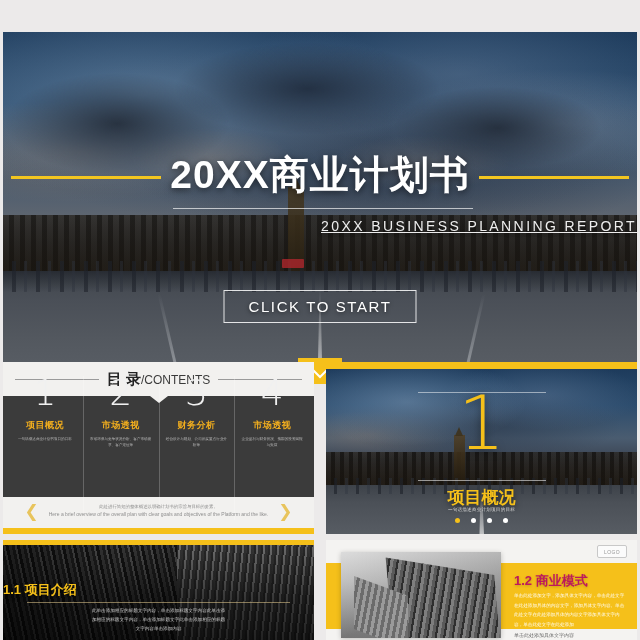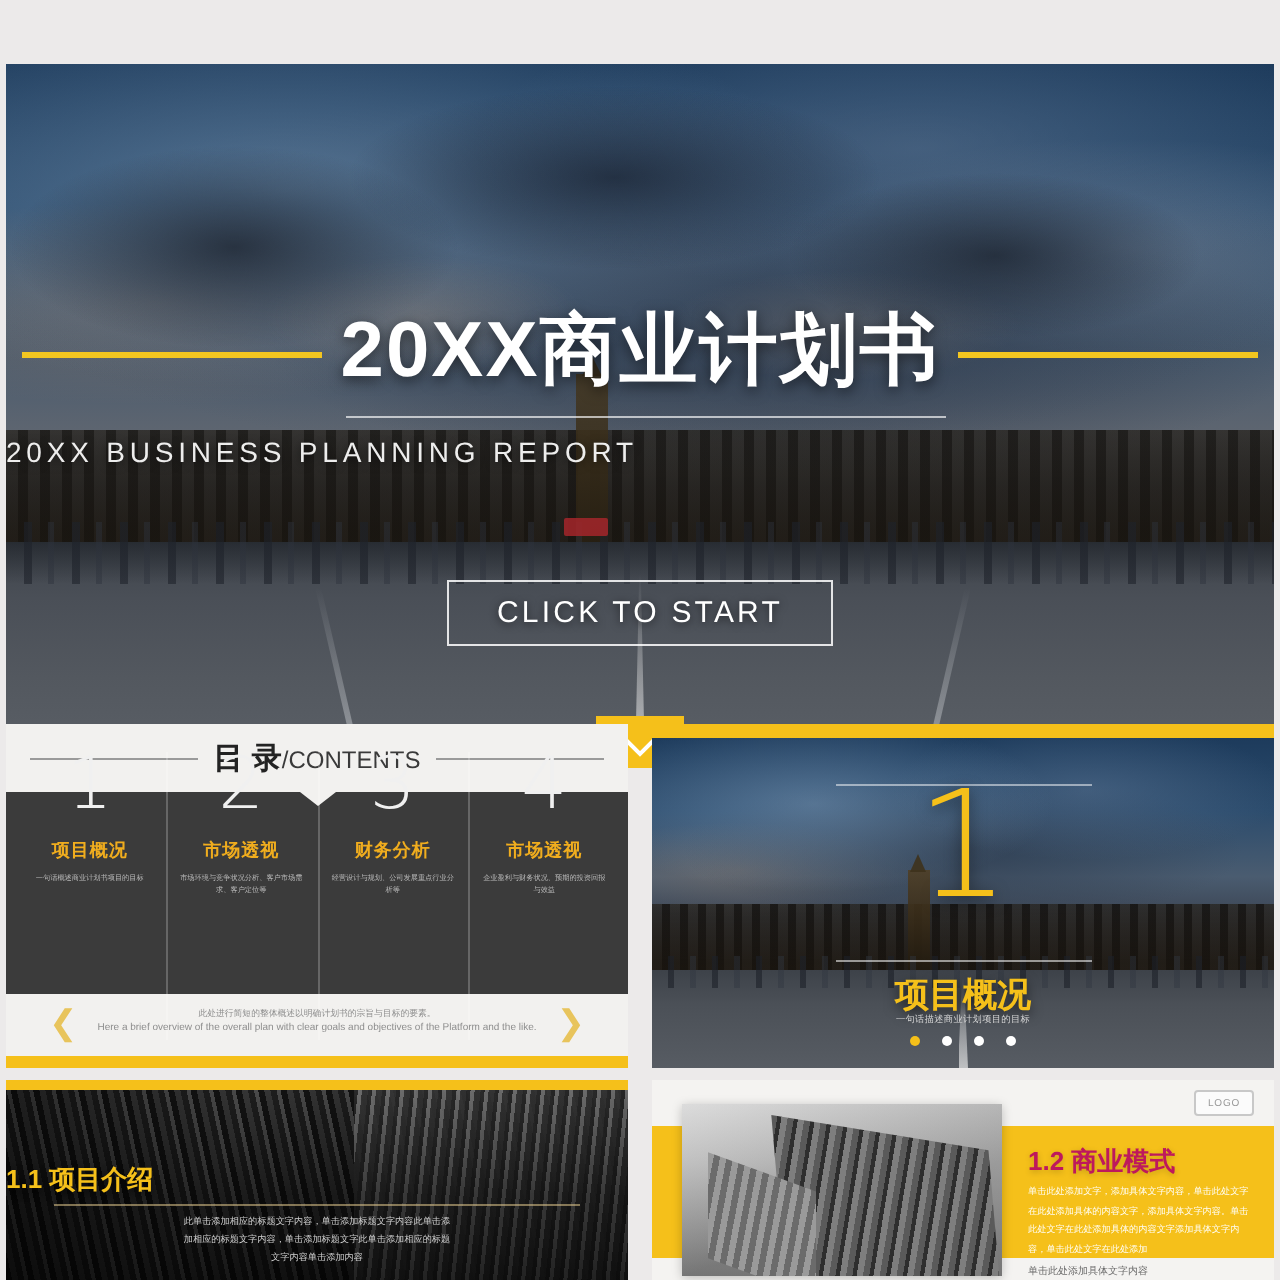--- a/index.html
+++ b/index.html
@@ -95,23 +95,24 @@
     text-align: center; color: #fff;
     font-size: 39px; font-weight: bold; letter-spacing: 1px;
     text-shadow: 0 2px 7px rgba(0,0,0,.55);
   }
   .hero-divider {
     position: absolute; left: 170px; width: 300px; top: 176px;
     height: 1px; background: rgba(255,255,255,.65);
   }
   .hero-subtitle {
     position: absolute; left: 0; right: 0; top: 186px;
-    text-align: left; color: rgba(255,255,255,.92);
+    text-align: right; color: rgba(255,255,255,.92);
     font-size: 14px; letter-spacing: 2.4px;
     text-shadow: 0 1px 5px rgba(0,0,0,.6);
+    text-decoration: underline;
   }
   .hero-cta {
     position: absolute; left: 50%; top: 258px; transform: translateX(-50%);
     padding: 7px 24px; border: 1px solid rgba(255,255,255,.85);
     color: #fff; font-size: 15px; letter-spacing: 1.6px; font-weight: 500;
     text-shadow: 0 1px 4px rgba(0,0,0,.6);
   }
   .hero-next {
     position: absolute; left: 50%; top: 326px; transform: translateX(-50%);
     width: 44px; height: 29px; background: #f5c01a;

